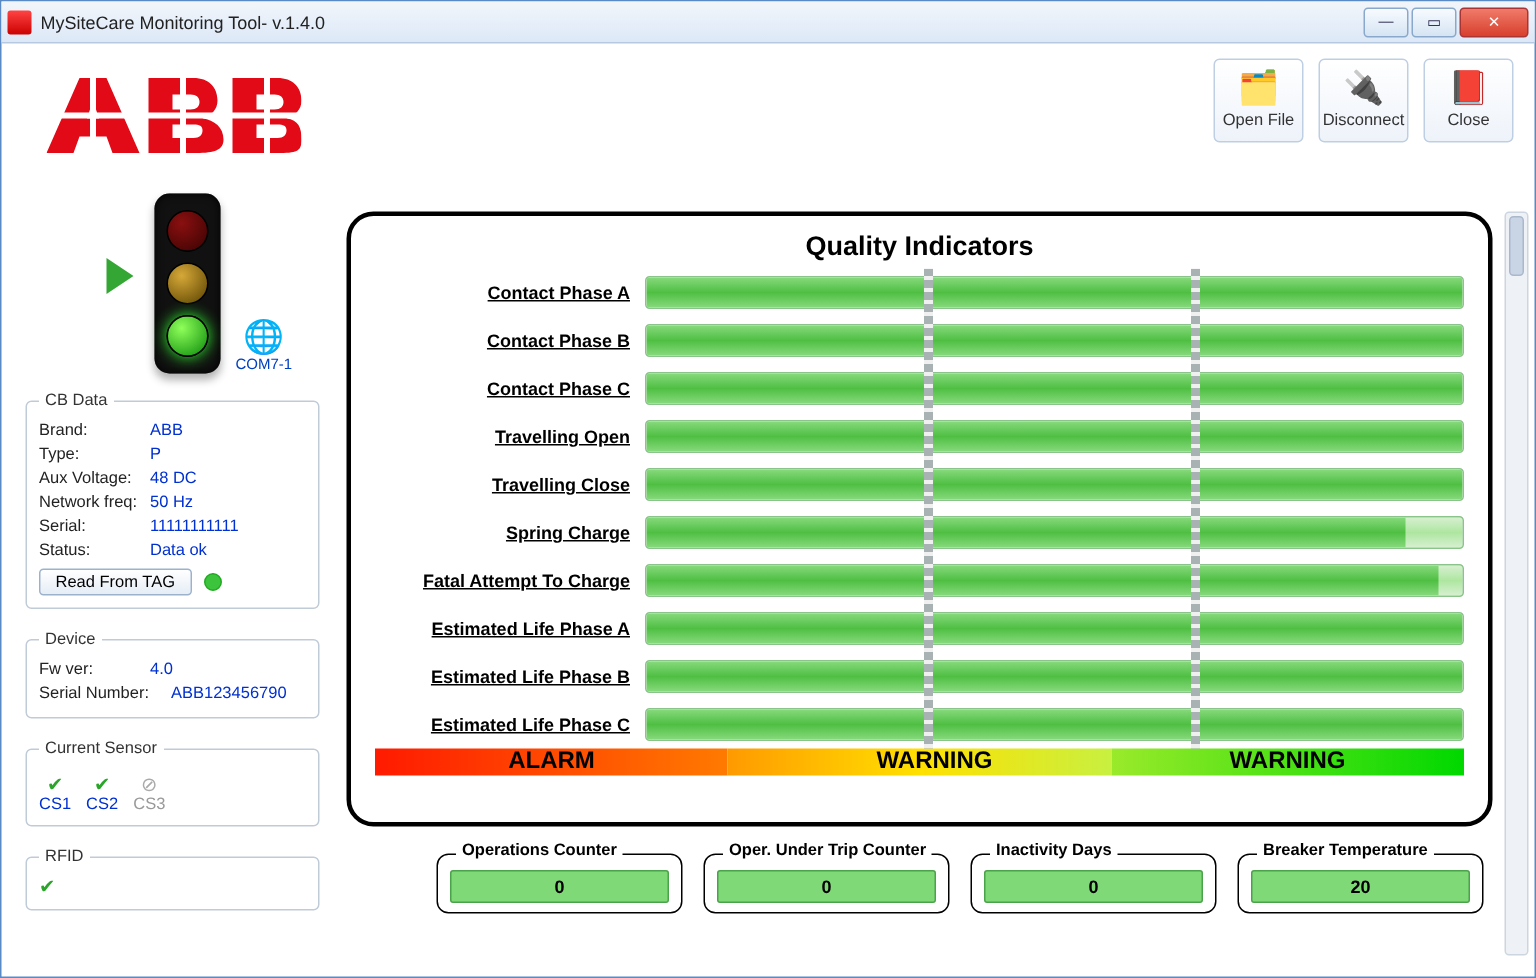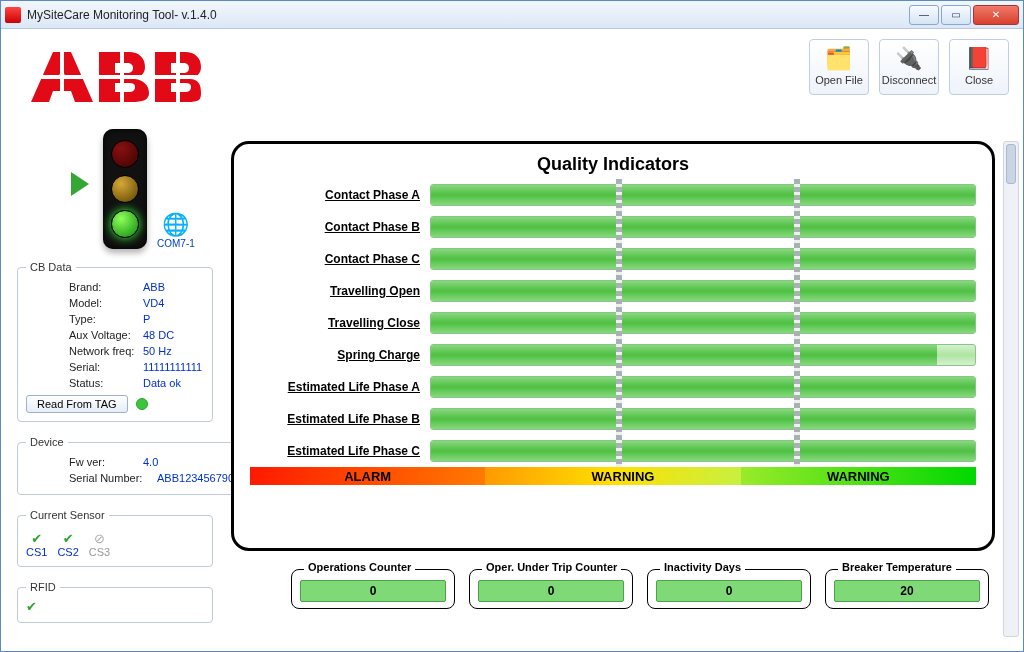--- a/index.html
+++ b/index.html
@@ -23,21 +23,21 @@
   .light { width:28px; height:28px; border-radius:50%; border:1px solid #000; }
   .light.red { background: radial-gradient(circle at 35% 30%, #8a1010, #3a0202); }
   .light.amber { background: radial-gradient(circle at 35% 30%, #d6a838, #5a4200); }
   .light.green-on { background: radial-gradient(circle at 35% 30%, #8fff5a, #0a8a0a); box-shadow: 0 0 10px #3f3; }
   .play-tri { width:0; height:0; border-top:12px solid transparent; border-bottom:12px solid transparent; border-left:18px solid #34a634; margin-right:4px; align-self:center; margin-bottom:10px;}
   .globe { font-size:22px; color:#6aa; }
   .com-label { font-size:10px; color:#0040c0; text-align:center; }
   .left-col { position:absolute; left:16px; top:232px; width:196px; display:flex; flex-direction:column; gap:14px; }
   fieldset { border:1px solid #c0cbd8; border-radius:4px; padding:6px 8px 8px 8px; }
   legend { font-size:11px; color:#333; padding:0 4px; }
-  .kv { display:flex; gap:4px; font-size:11px; line-height:16px;margin-left:43px;}
+  .kv { display:flex; gap:4px; font-size:11px; line-height:16px;}
   .kv .k { color:#222; min-width:70px; }
   .kv .v { color:#0030d0; }
   .tag-row { display:flex; align-items:center; margin-top:4px; gap:8px;}
   .tag-btn { font-size:11px; padding:2px 10px; border:1px solid #9cb2cc; border-radius:3px; background:linear-gradient(#ffffff,#e6edf6); cursor:pointer; }
   .dot-green { width:12px; height:12px; border-radius:50%; background:#3cc43c; border:1px solid #2a2; }
   .cs-row { display:flex; gap:10px; margin-top:4px; font-size:11px;}
   .cs-row .on { color:#0030d0; }
   .cs-row .off { color:#999; }
   .check { color:#2aa52a; font-size:13px; display:block; }
   .x-icon { color:#aaa; font-size:13px; display:block; }
@@ -45,21 +45,21 @@
   .main-title { text-align:center; font-weight:bold; font-size:18px; margin-bottom:4px;}
   .bars-area { position:relative; }
   .bar-row { display:flex; align-items:center; height:32px;text-decoration:underline; }
   .bar-label { width:180px; text-align:right; padding-right:10px; font-weight:bold; font-size:12px;}
   .bar-track { flex:1; position:relative; height:22px; border-radius:3px; background:linear-gradient(#d6f0d0,#aee6a0,#d6f0d0); border:1px solid #8ac48a; overflow:hidden;}
   .bar-fill { position:absolute; top:0; bottom:0; left:0; background: linear-gradient(#86d97c,#4fbf43,#86d97c); }
   .separators { position:absolute; left:190px; right:0; top:0; bottom:0; pointer-events:none; }
   .sep { position:absolute; top:0; bottom:0; width:6px; background: repeating-linear-gradient(#a8b2b2 0 5px, #f0f0f0 5px 8px); }
   .sep1 { left:calc(33.33% - 3px); }
   .sep2 { left:calc(66.66% - 3px); }
-  .zone-bar { display:flex; height:18px; font-weight:bold; font-size:13px; }
+  .zone-bar { display:flex; height:18px; font-weight:bold; font-size:16px; }
   .zone-bar > div { flex:1; display:flex; align-items:center; justify-content:center; color:#000;}
   .z-alarm { background: linear-gradient(to right,#ff1a00,#ff7a00); }
   .z-warn  { background: linear-gradient(to right,#ff9a00,#ffe000,#c8f040); padding-left: 20px; }
   .z-norm  { background: linear-gradient(to right,#9aea2a,#00d800); }
   .counters { position:absolute; left:290px; right:34px; top:540px; display:flex; gap:14px; }
   .counter { flex:1; border:1px solid #000; border-radius:8px; position:relative; padding:10px 8px 6px 8px;}
   .counter .ctitle { position:absolute; top:-9px; left:12px; background:#fff; padding:0 4px; font-weight:bold; font-size:11px;}
   .counter .cval { height:22px; background:#7fd977; border:1px solid #4aa24a; border-radius:2px; display:flex; align-items:center; justify-content:center; font-weight:bold; font-size:12px;}
   .vscroll { position:absolute; right:4px; top:112px; bottom:14px; width:16px; background:#eef2f7; border:1px solid #cdd6e0; border-radius:3px;}
   .vscroll .thumb { position:absolute; left:2px; right:2px; top:2px; height:40px; background:#c9d5e4; border:1px solid #aab8cc; border-radius:3px;}
@@ -123,24 +123,20 @@
     </div>
 
     <div class="left-col">
       <fieldset>
         <legend>CB Data</legend>
         <div class="kv">
             <span class="k">Brand:</span>
             <span class="v">ABB</span>
           </div>
         <div class="kv">
-            <span class="k">Model:</span>
-            <span class="v">VD4</span>
-          </div>
-        <div class="kv">
             <span class="k">Type:</span>
             <span class="v">P</span>
           </div>
         <div class="kv">
             <span class="k">Aux Voltage:</span>
             <span class="v">48   DC</span>
           </div>
         <div class="kv">
             <span class="k">Network freq:</span>
             <span class="v">50 Hz</span>
@@ -219,20 +215,26 @@
               <div class="bar-fill" style="width: 100%;"></div>
             </div>
           </div>
           <div class="bar-row">
             <div class="bar-label">Spring Charge</div>
             <div class="bar-track">
               <div class="bar-fill" style="width: 93%;"></div>
             </div>
           </div>
           <div class="bar-row">
+            <div class="bar-label">Fatal Attempt To Charge</div>
+            <div class="bar-track">
+              <div class="bar-fill" style="width: 97%;"></div>
+            </div>
+          </div>
+          <div class="bar-row">
             <div class="bar-label">Estimated Life Phase A</div>
             <div class="bar-track">
               <div class="bar-fill" style="width: 100%;"></div>
             </div>
           </div>
           <div class="bar-row">
             <div class="bar-label">Estimated Life Phase B</div>
             <div class="bar-track">
               <div class="bar-fill" style="width: 100%;"></div>
             </div>

